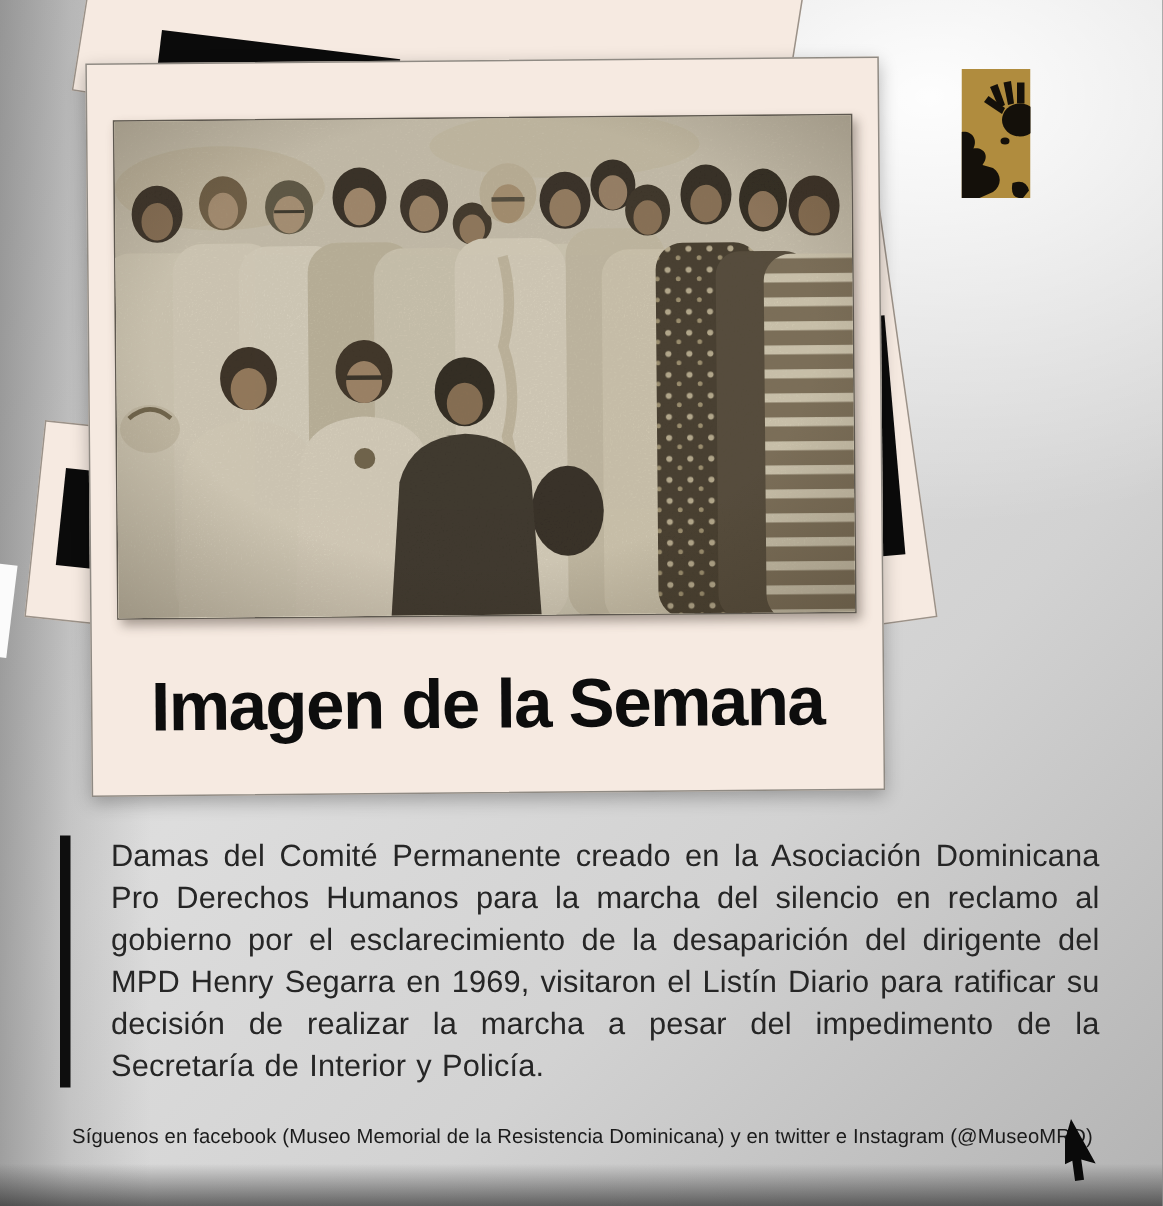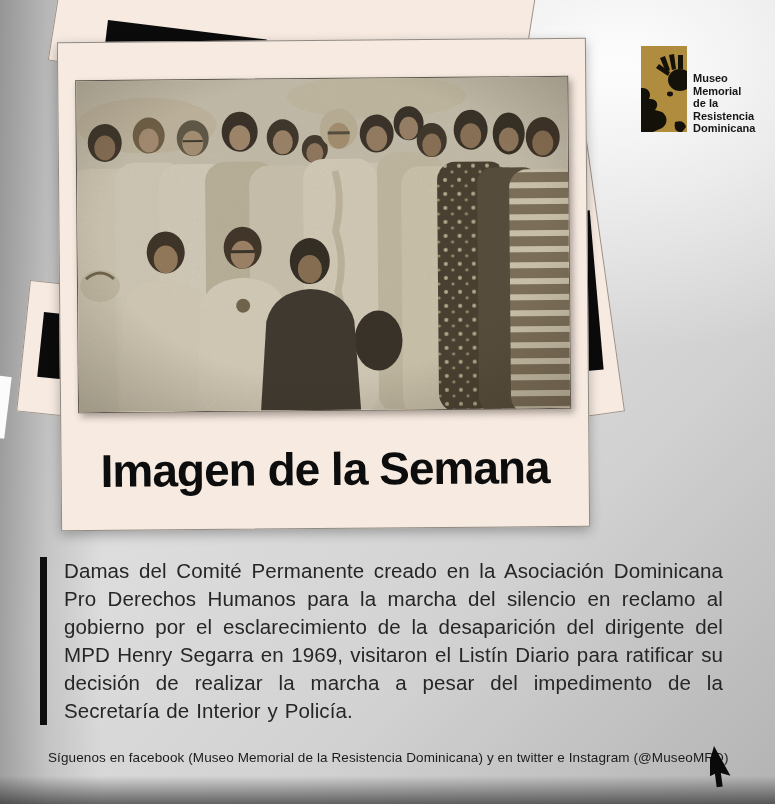--- a/index.html
+++ b/index.html
@@ -35,21 +35,21 @@
   .polaroid h1{
     position:absolute;left:0;top:401px;width:100%;margin:0;text-align:center;
     font-size:46px;font-weight:800;letter-spacing:-1px;color:#0d0d0d;
   }
   .logo{position:absolute;left:641px;top:46px;display:flex;}
   .logo-mark{width:46px;height:86px;flex:0 0 auto;}
   .logo-text{padding:26px 0 0 6px;font-size:11px;line-height:12.6px;font-weight:600;color:#161616;white-space:nowrap;}
   .logo-text span{display:block;}
   .caption{
     position:absolute;left:40px;top:557px;width:659px;
-    border-left:7px solid #0e0e0e;padding-left:17px;
+    border-left:7px solid #0e0e0e;padding-left:27px;
   }
   .caption p{
     margin:0;font-size:20.5px;line-height:28px;color:#262626;
     text-align:justify;letter-spacing:.1px;word-spacing:1px;
   }
   .footer{position:absolute;left:48px;top:750px;font-size:13.5px;color:#1b1b1b;letter-spacing:.1px;}
   .cursor{position:absolute;left:710px;top:743px;}
 </style>
 </head>
 <body>
@@ -173,27 +173,20 @@
         <ellipse cx="39" cy="34" rx="12" ry="11"></ellipse>
         <path d="M25,26 L19,12 L24,10 L29,24 Z"></path>
         <path d="M31,24 L28,9 L33,8 L35,23 Z"></path>
         <path d="M37,23 L37,9 L42,9 L42,23 Z"></path>
         <path d="M27,30 L15,22 L18,18 L29,26 Z"></path>
         <ellipse cx="29" cy="48" rx="3" ry="2.4"></ellipse>
         <path d="M0,42 C7,41 11,47 8,53 C15,52 19,58 14,64 L21,66 C27,70 27,78 21,82 L12,86 L0,86 Z"></path>
         <path d="M34,76 q9,-3 11,5 l-4,5 q-9,1 -7,-10 z"></path>
       </g>
     </svg>
-    <div class="logo-text">
-      <span>Museo</span>
-      <span>Memorial</span>
-      <span>de la</span>
-      <span>Resistencia</span>
-      <span>Dominicana</span>
-    </div>
   </div>
 
   <div class="caption">
     <p>Damas del Comité Permanente creado en la Asociación Dominicana Pro Derechos Humanos para la marcha del silencio en reclamo al gobierno por el esclarecimiento de la desaparición del dirigente del MPD Henry Segarra en 1969, visitaron el Listín Diario para ratificar su decisión de realizar la marcha a pesar del impedimento de la Secretaría de Interior y Policía.</p>
   </div>
 
   <div class="footer">Síguenos en facebook (Museo Memorial de la Resistencia Dominicana) y en twitter  e Instagram (@MuseoMRD)</div>
 
   <svg class="cursor" width="44" height="54" viewBox="0 0 44 54" xmlns="http://www.w3.org/2000/svg">
     <path d="M4,3 L4,37 L12.5,29.5 L18,42 L23.5,39.5 L18,27 L28,27 Z" fill="#0a0a0a" transform="rotate(16 4 3)"></path>

